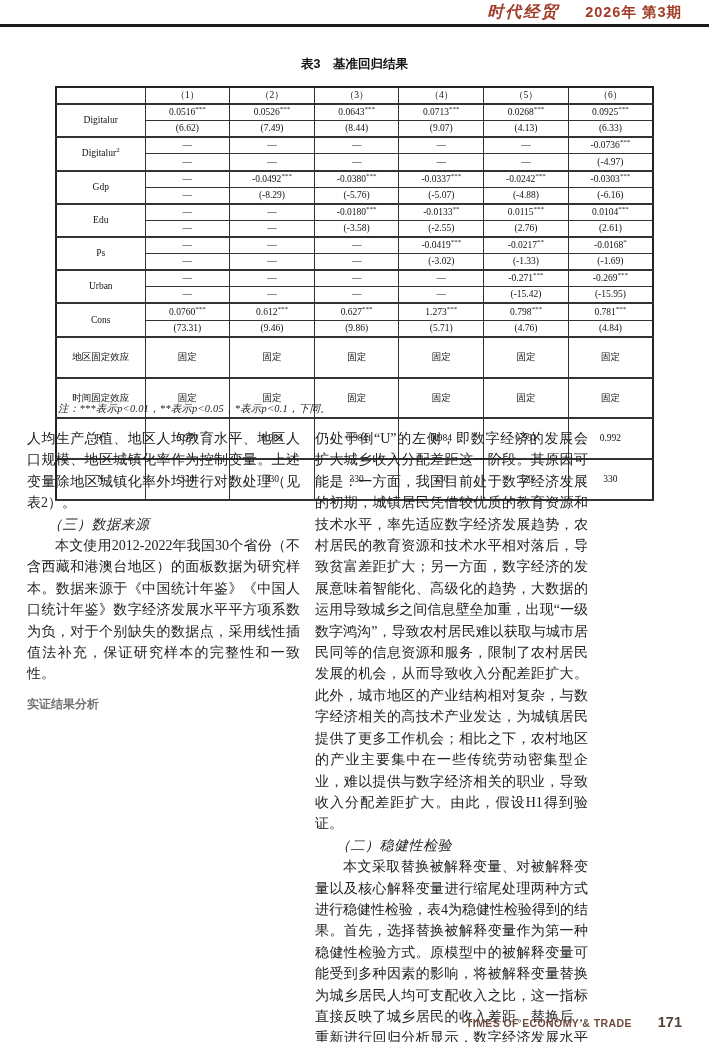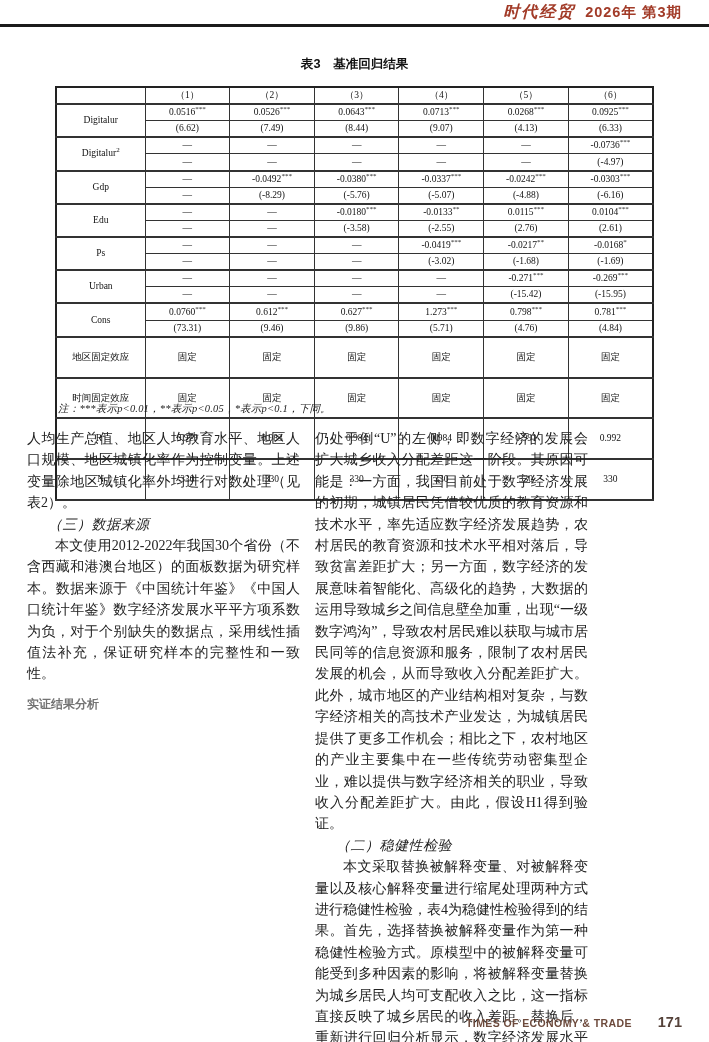--- a/index.html
+++ b/index.html
@@ -7,28 +7,28 @@
     width:709px;height:1042px;background:#ffffff;position:relative;
     font-family:"Liberation Serif","DejaVu Serif",serif;color:#1c1c1c;
     overflow:hidden;
   }
   .page{position:absolute;inset:0;}
   
   .journal-header{
     position:absolute;top:2px;right:27px;
     font-family:"Liberation Sans","DejaVu Sans",sans-serif;
     font-weight:bold;color:#a23b28;font-size:14.5px;letter-spacing:1px;
-    display:flex;gap:10px;align-items:baseline;
+    display:flex;gap:26px;align-items:baseline;
   }
   .journal-name{font-style:italic;font-size:16px;letter-spacing:2px;}
   .header-rule{position:absolute;top:24px;left:0;width:709px;height:2.5px;background:#1b1b1b;}
   
   .table-title{
     position:absolute;top:56px;left:0;width:709px;text-align:center;
-    font-family:Liberation Mono, monospace;
+    font-family:Liberation Sans, sans-serif;
     font-weight:bold;font-size:12.5px;color:#111;margin:0;
   }
   table.reg{
     position:absolute;top:86px;left:55px;width:599px;
     border-collapse:collapse;table-layout:fixed;
     font-size:9.5px;color:#111;
   }
   table.reg td,table.reg th{
     border:1px solid #333;text-align:center;vertical-align:middle;
     padding:2.1px 1px;font-weight:normal;line-height:1.15;
@@ -176,21 +176,21 @@
           <td>—</td>
           <td>-0.0419<sup>***</sup></td>
           <td>-0.0217<sup>**</sup></td>
           <td>-0.0168<sup>*</sup></td>
         </tr>
         <tr class="t-row group-end">
           <td>—</td>
           <td>—</td>
           <td>—</td>
           <td>(-3.02)</td>
-          <td>(-1.68)</td>
+          <td>(-1.33)</td>
           <td>(-1.69)</td>
         </tr>
         <tr class="coef-row">
           <td class="lab gb" rowspan="2">Urban</td>
           <td>—</td>
           <td>—</td>
           <td>—</td>
           <td>—</td>
           <td>-0.271<sup>***</sup></td>
           <td>-0.269<sup>***</sup></td>

